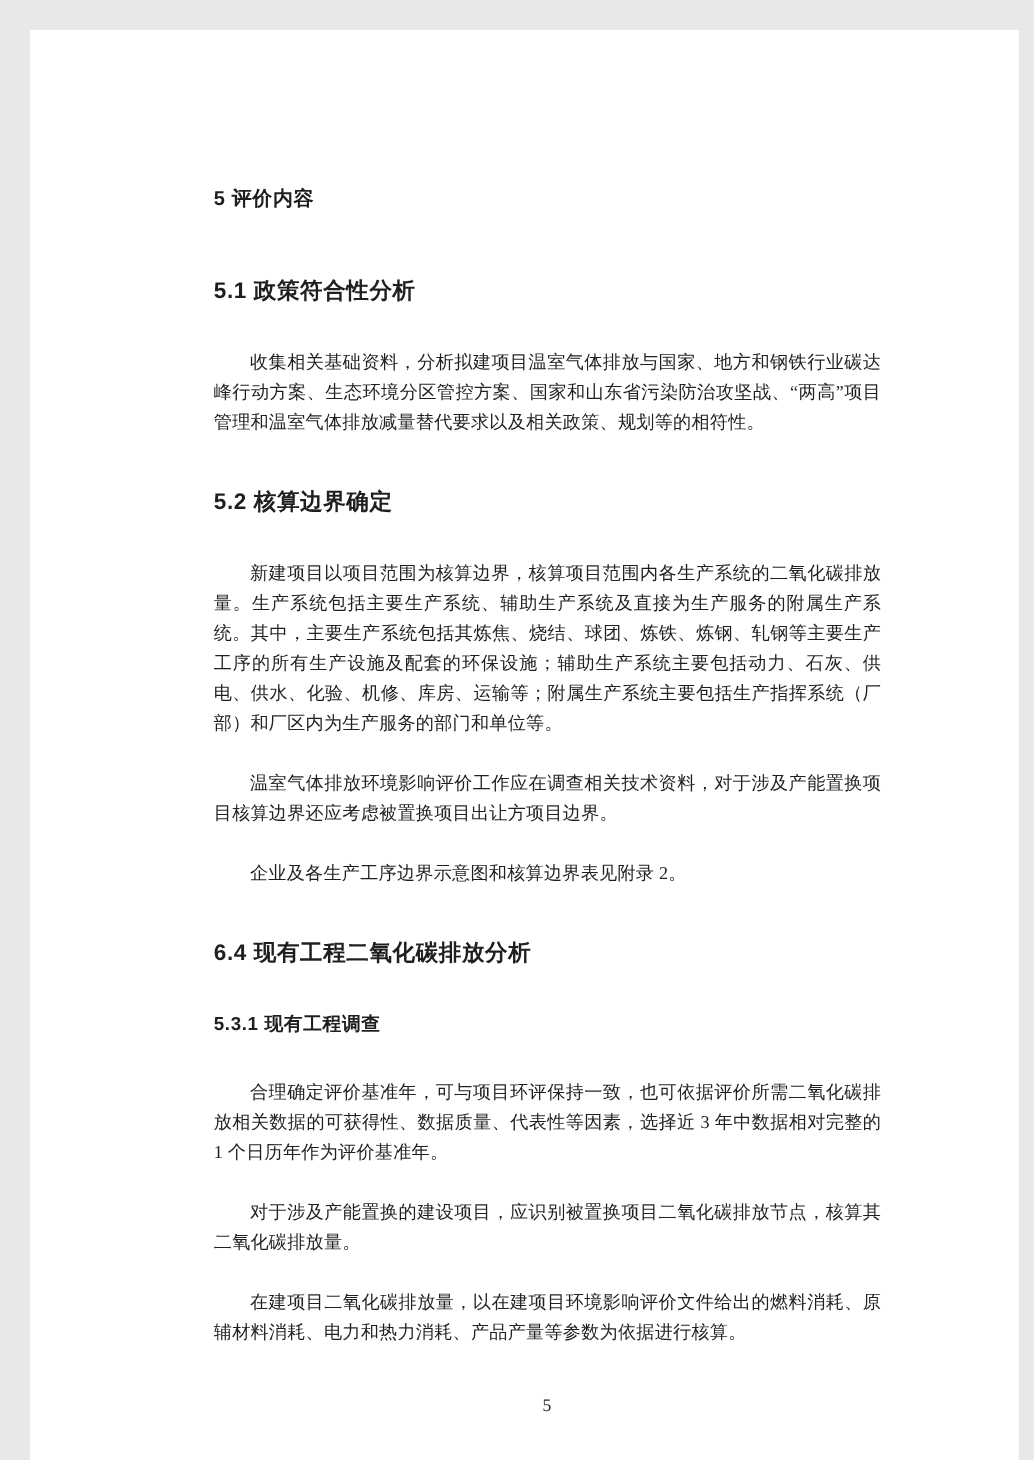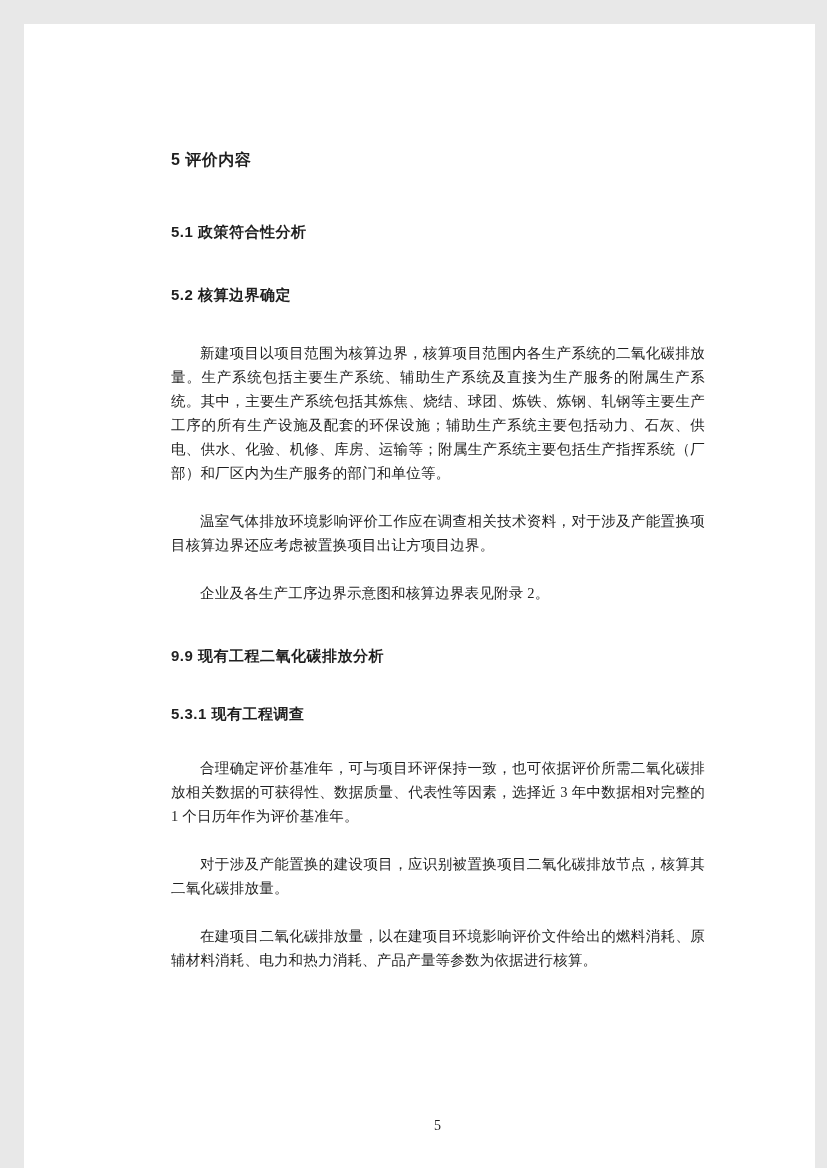--- a/index.html
+++ b/index.html
@@ -24,21 +24,21 @@
     font-family: "Liberation Sans", "DejaVu Sans", sans-serif;
     font-weight: bold;
     font-size: 16px;
     line-height: 24px;
     margin: 0 0 24px 0;
     letter-spacing: 0.5px;
   }
   .h2 {
     font-family: "Liberation Sans", "DejaVu Sans", sans-serif;
     font-weight: bold;
-    font-size: 15px;
+    font-size: 18px;
     line-height: 24px;
     margin: 15px 0 10px 0;
     letter-spacing: 0.5px;
   }
   .h3 {
     font-family: "Liberation Sans", "DejaVu Sans", sans-serif;
     font-weight: bold;
     font-size: 15px;
     line-height: 24px;
     margin: 2px 0 6px 0;
@@ -63,24 +63,25 @@
     color: #222222;
   }
 </style>
 </head>
 <body>
 
 <div class="page">
   <div class="content">
     <div class="h1">5 评价内容</div>
     <div class="h2">5.1 政策符合性分析</div>
+    <div class="para">收集相关基础资料，分析拟建项目温室气体排放与国家、地方和钢铁行业碳达峰行动方案、生态环境分区管控方案、国家和山东省污染防治攻坚战、“两高”项目管理和温室气体排放减量替代要求以及相关政策、规划等的相符性。</div>
     <div class="h2">5.2 核算边界确定</div>
     <div class="para">新建项目以项目范围为核算边界，核算项目范围内各生产系统的二氧化碳排放量。生产系统包括主要生产系统、辅助生产系统及直接为生产服务的附属生产系统。其中，主要生产系统包括其炼焦、烧结、球团、炼铁、炼钢、轧钢等主要生产工序的所有生产设施及配套的环保设施；辅助生产系统主要包括动力、石灰、供电、供水、化验、机修、库房、运输等；附属生产系统主要包括生产指挥系统（厂部）和厂区内为生产服务的部门和单位等。</div>
     <div class="para">温室气体排放环境影响评价工作应在调查相关技术资料，对于涉及产能置换项目核算边界还应考虑被置换项目出让方项目边界。</div>
     <div class="para">企业及各生产工序边界示意图和核算边界表见附录 2。</div>
-    <div class="h2">9.9 现有工程二氧化碳排放分析</div>
+    <div class="h2">6.4 现有工程二氧化碳排放分析</div>
     <div class="h3">5.3.1 现有工程调查</div>
     <div class="para">合理确定评价基准年，可与项目环评保持一致，也可依据评价所需二氧化碳排放相关数据的可获得性、数据质量、代表性等因素，选择近 3 年中数据相对完整的 1 个日历年作为评价基准年。</div>
     <div class="para">对于涉及产能置换的建设项目，应识别被置换项目二氧化碳排放节点，核算其二氧化碳排放量。</div>
     <div class="para">在建项目二氧化碳排放量，以在建项目环境影响评价文件给出的燃料消耗、原辅材料消耗、电力和热力消耗、产品产量等参数为依据进行核算。</div>
   </div>
   <div class="page-number">5</div>
 </div>
 
 </body></html>

